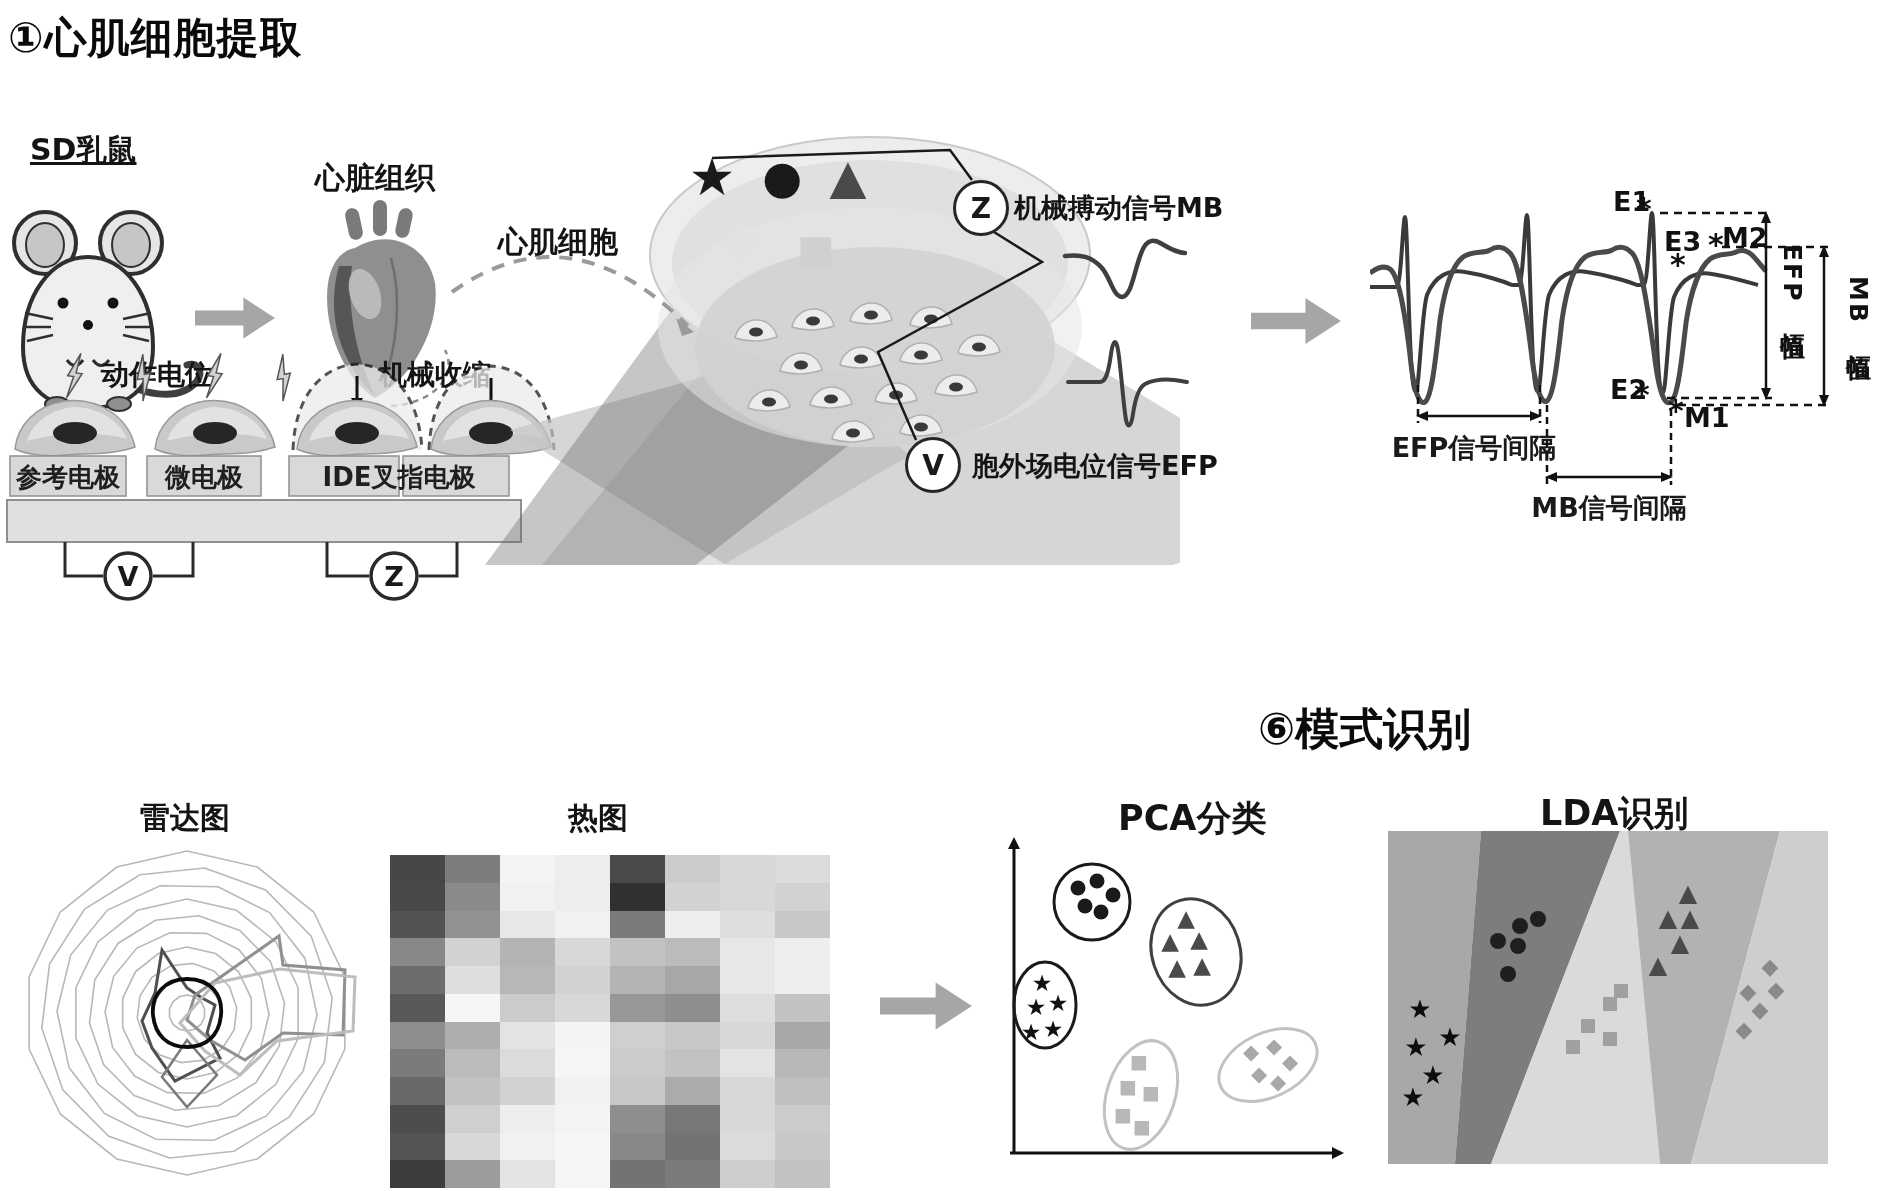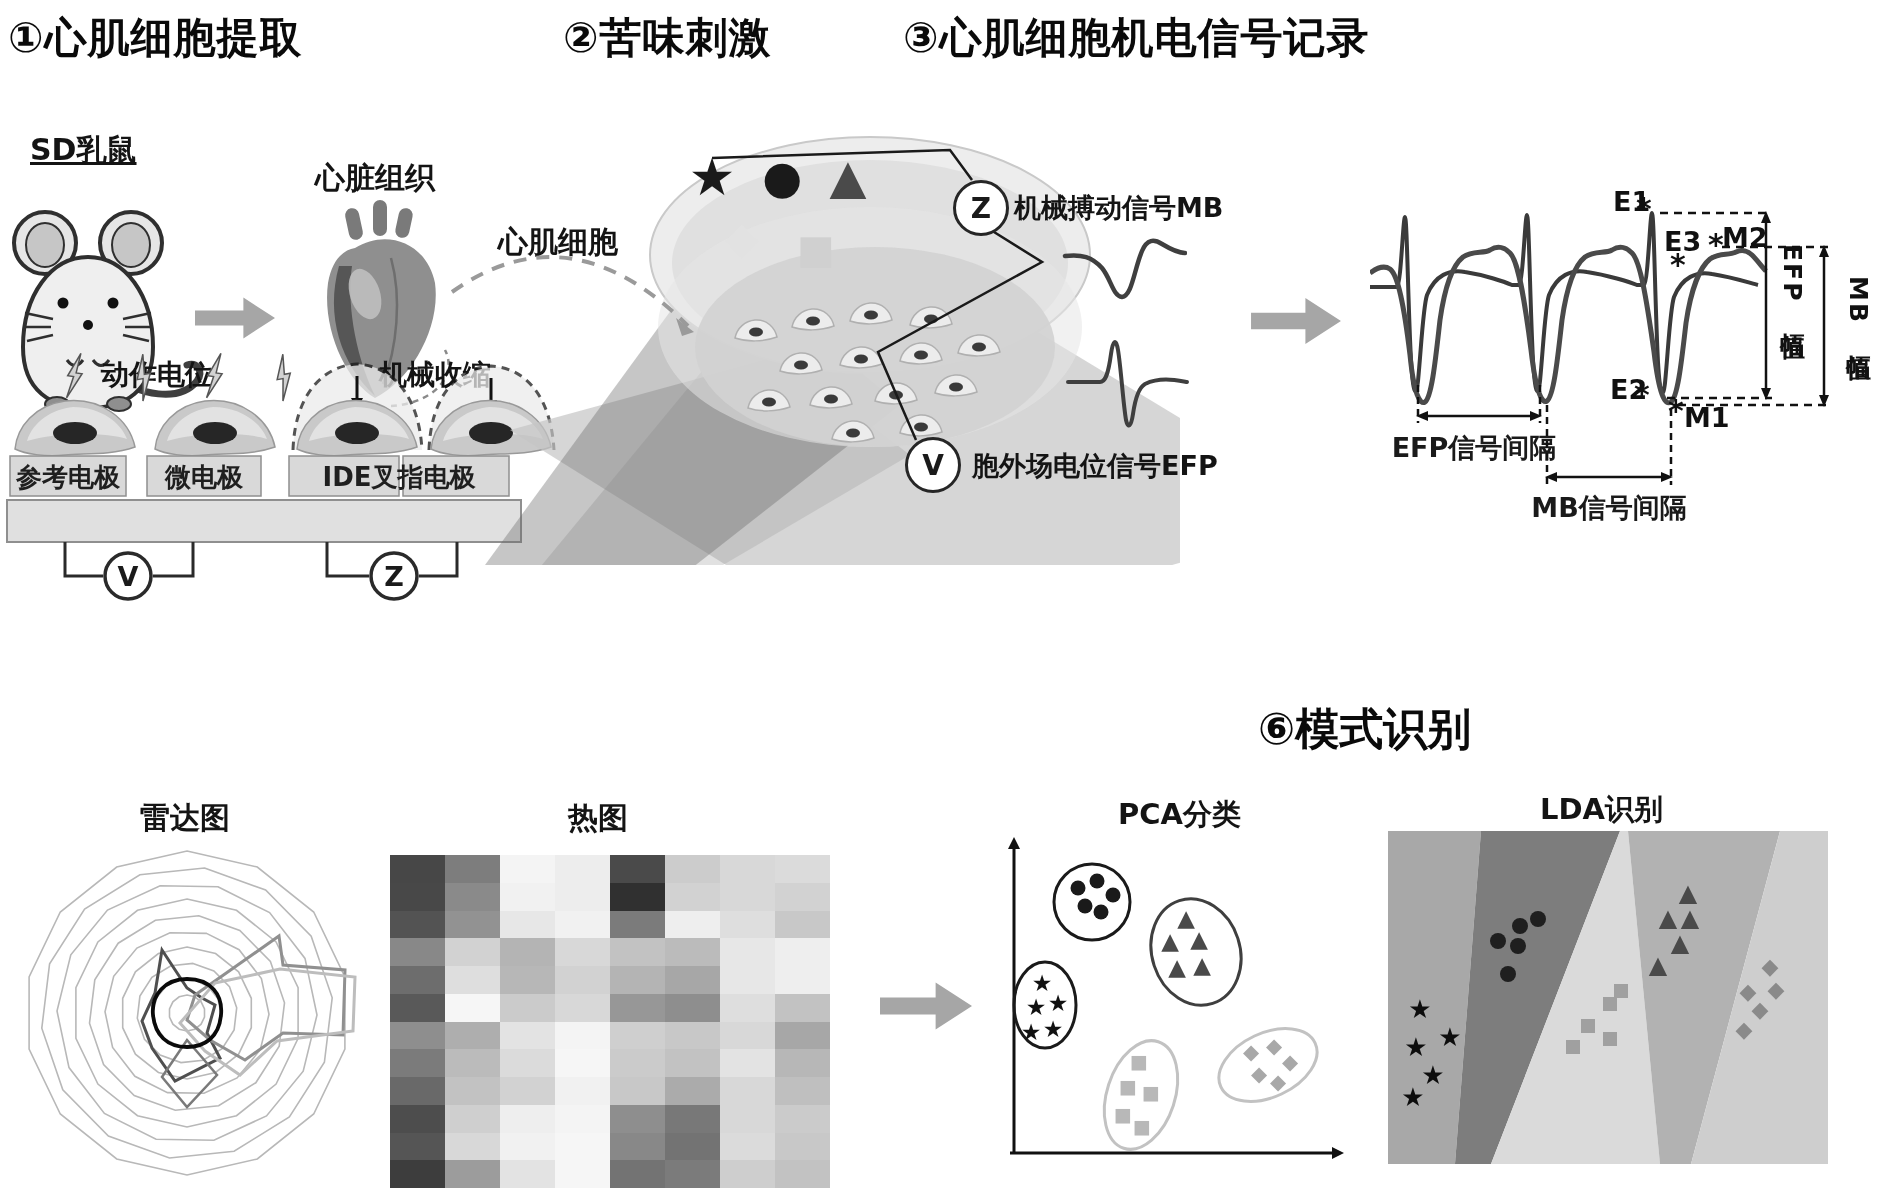--- a/index.html
+++ b/index.html
@@ -2,38 +2,36 @@
 <html><head>
 <meta charset="utf-8">
 <style>
   html,body{margin:0;padding:0;background:#ffffff;}
   #canvas{position:relative;width:1888px;height:1191px;background:#ffffff;overflow:hidden;
           font-family:"DejaVu Sans","Liberation Sans",sans-serif;color:#0d0d0d;}
   .abs{position:absolute;}
   .title{font-weight:700;font-size:42px;letter-spacing:1px;color:#0a0a0a;white-space:nowrap;}
   .title-lg{font-weight:700;font-size:44px;color:#0a0a0a;white-space:nowrap;}
   .lbl{font-weight:700;white-space:nowrap;color:#141414;}
-  .f30{font-size:30px;} .f29{font-size:29px;} .f27{font-size:27px;}
+  .f30{font-size:30px;} .f29{font-size:35px;} .f27{font-size:27px;}
   .vtext{writing-mode:vertical-rl;font-weight:700;font-size:25px;color:#111;letter-spacing:2px;}
   .meter{position:absolute;width:50px;height:50px;border:3px solid #262626;border-radius:50%;
          background:#fff;display:flex;align-items:center;justify-content:center;
          font-weight:700;font-size:28px;color:#1a1a1a;z-index:6;}
   #heatmap{position:absolute;left:390px;top:855px;width:440px;height:333px;
            display:grid;grid-template-columns:repeat(8,1fr);grid-auto-rows:1fr;}
   svg{display:block;}
   svg text{font-family:"DejaVu Sans","Liberation Sans",sans-serif;}
 </style>
 </head>
 <body>
 
 <div id="canvas">
 
   <div class="abs title" style="left:8px;top:10px;">①心肌细胞提取</div>
-  <div class="abs title" style="left:563px;top:10px;">②苦味刺激</div>
-  <div class="abs title" style="left:903px;top:10px;">③心肌细胞机电信号记录</div>
   <div class="abs title-lg" style="left:1258px;top:700px;">⑥模式识别</div>
 
   <div class="abs lbl f30" style="left:30px;top:130px;text-decoration:underline;">SD乳鼠</div>
   <div class="abs lbl f30" style="left:315px;top:158px;">心脏组织</div>
   <div class="abs lbl f30" style="left:498px;top:222px;">心肌细胞</div>
 
   <svg class="abs" style="left:5px;top:195px;" width="205" height="218" viewBox="0 0 205 218">
     <path d="M 105,178 C 135,202 175,207 192,186 C 199,176 192,167 182,170" fill="none" stroke="#3f3f3f" stroke-width="7" stroke-linecap="round"></path>
     <circle cx="40" cy="48" r="31" fill="#e6e6e6" stroke="#2f2f2f" stroke-width="4"></circle>
     <ellipse cx="40" cy="50" rx="19" ry="22" fill="#c6c6c6" stroke="#2f2f2f" stroke-width="2"></ellipse>

